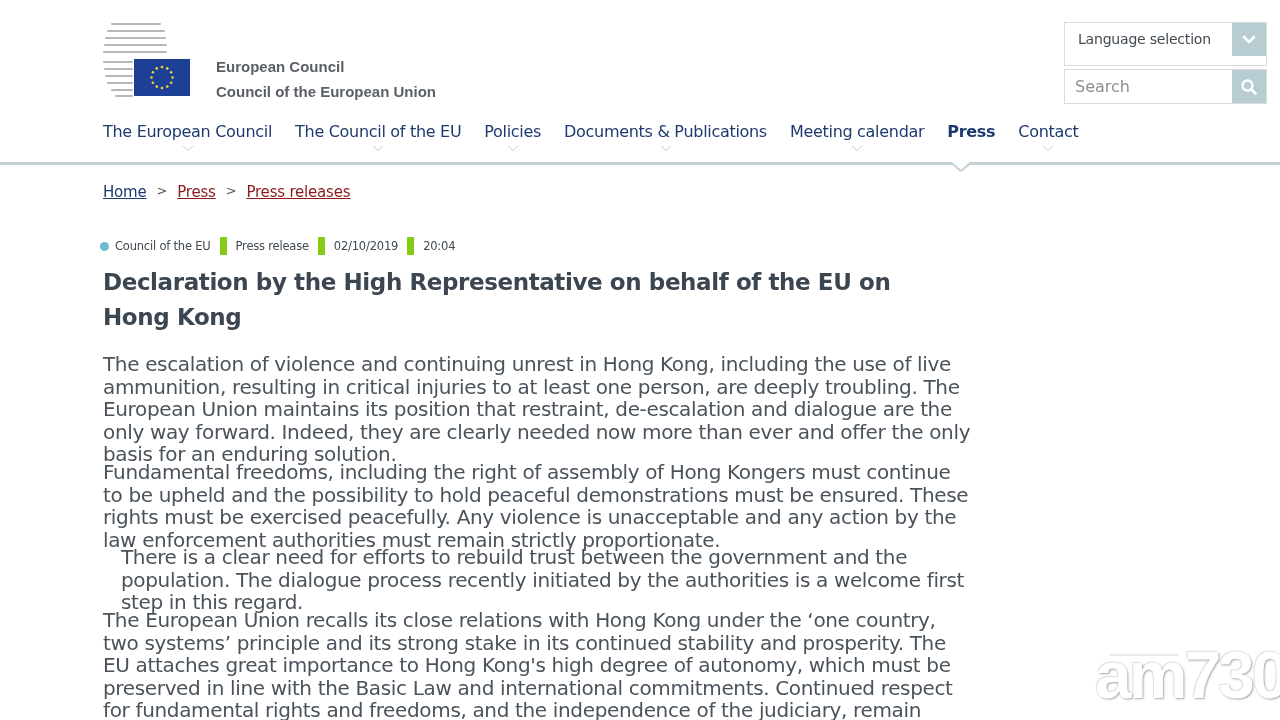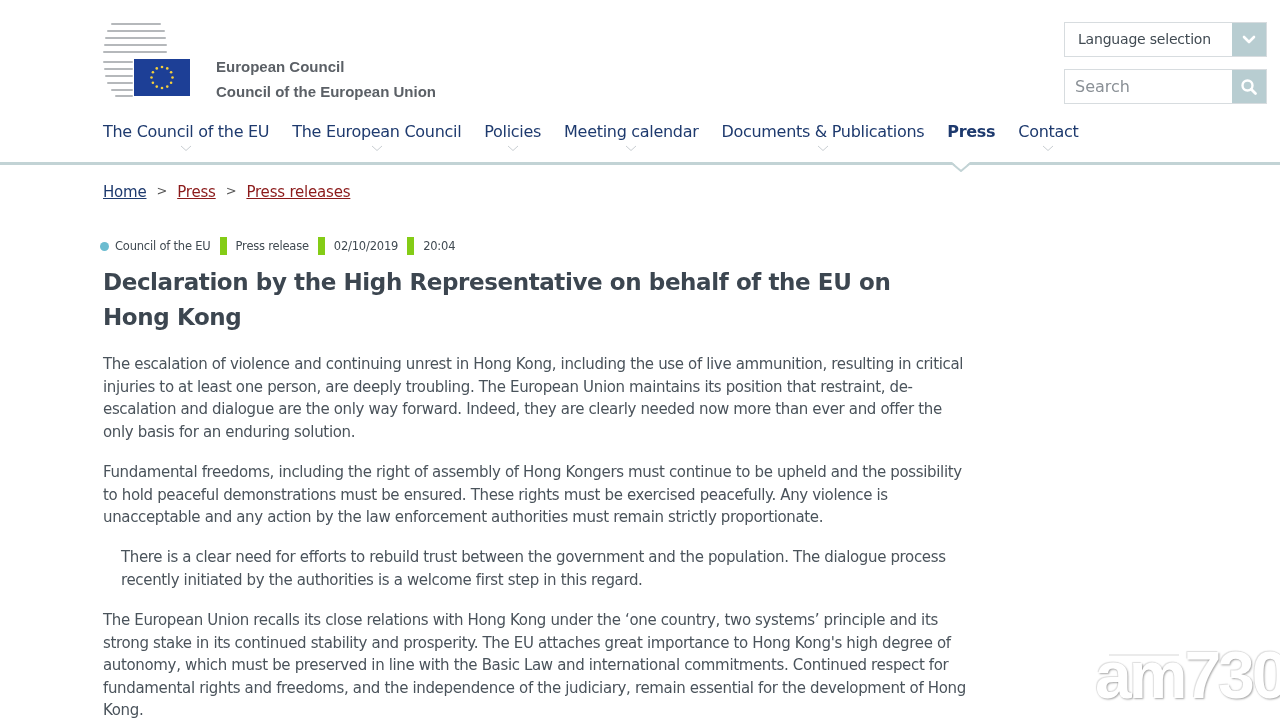--- a/index.html
+++ b/index.html
@@ -7,21 +7,21 @@
     body { font-family: "DejaVu Sans", sans-serif; color: #404a52; position: relative; }
 
     
     .header { position: absolute; left: 0; top: 0; width: 1280px; height: 166px; }
     .logo { position: absolute; left: 103px; top: 21px; width: 90px; height: 76px; }
     .logo .stripe { position: absolute; height: 2px; background: #b5b8bb; border-radius: 1px; }
     .logo .flag { position: absolute; left: 31px; top: 38px; width: 56px; height: 37px; background: #1d3f96; }
     .logo .flag svg { position: absolute; left: 0; top: 0; }
     .org-name { position: absolute; left: 216px; top: 54px; font-family: "Liberation Sans", sans-serif; font-weight: bold; font-size: 15px; color: #5b6066; line-height: 25px; }
 
-    .lang-select { position: absolute; left: 1064px; top: 22px; width: 203px; height: 35px; border: 1px solid #d7dcdf; background: #fff; display: flex; }
+    .lang-select { position: absolute; left: 1064px; top: 22px; width: 203px; height: 44px; border: 1px solid #d7dcdf; background: #fff; display: flex; }
     .lang-select .label { flex: 1; font-size: 14px; color: #404a52; padding-left: 13px; line-height: 33px; font-family: "DejaVu Sans", sans-serif; letter-spacing: -0.2px; }
     .lang-select .btn { width: 34px; height: 33px; background: #b8cdd1; display: flex; align-items: center; justify-content: center; }
     .search-box { position: absolute; left: 1064px; top: 69px; width: 203px; height: 35px; border: 1px solid #d7dcdf; background: #fff; display: flex; }
     .search-box input { flex: 1; border: none; outline: none; font-size: 16px; padding-left: 10px; color: #1d4ed8; font-family: "DejaVu Sans", sans-serif; background: transparent; width: 100px; }
     .search-box input::placeholder { color: #8a9096; }
     .search-box .btn { width: 34px; height: 33px; background: #b8cdd1; display: flex; align-items: center; justify-content: center; }
 
     .nav { position: absolute; left: 103px; top: 122px; display: flex; height: 40px; }
     .nav-item { position: relative; font-size: 16px; color: #1e3a6e; margin-right: 23px; white-space: nowrap; letter-spacing: -0.3px; cursor: pointer; }
     .nav-item.active { font-weight: bold; color: #1e3a6e; }
@@ -39,21 +39,21 @@
     
     .meta { position: absolute; left: 100px; top: 236px; display: flex; align-items: center; font-size: 11.5px; color: #404a52; height: 20px; letter-spacing: -0.2px; }
     .meta .dot { width: 9px; height: 9px; border-radius: 50%; background: #6bbcd0; margin-right: 6px; }
     .meta .part { padding: 0 9px; border-left: 7px solid #84cc16; line-height: 18px; }
     .meta .part.first { border-left: none; padding-left: 0; }
 
     
     .title { position: absolute; left: 103px; top: 265px; width: 860px; font-size: 23px; font-weight: bold; color: #3c4650; line-height: 35px; letter-spacing: -0.4px; }
 
     
-    .body-text { position: absolute; left: 103px; width: 870px; font-size: 15px; line-height: 22.5px; color: #4a535b; letter-spacing: -0.35px; }
+    .body-text { position: absolute; left: 103px; width: 870px; font-size: 20px; line-height: 22.5px; color: #4a535b; letter-spacing: -0.35px; }
     .p1 { top: 353px; }
     .p2 { top: 461px; }
     .p3 { top: 546px; margin-left: 18px; }
     .p4 { top: 609px; }
 
     
     .watermark { position: absolute; left: 1095px; top: 640px; width: 170px; height: 70px; }
     .watermark .mark { font-family: "Liberation Sans", sans-serif; font-weight: bold; font-size: 66px; color: #ffffff; line-height: 70px; letter-spacing: -3px; text-shadow: 1px 1px 2px rgba(0,0,0,0.35), -1px -1px 1px rgba(0,0,0,0.12); }
     .watermark .tagline { position: absolute; left: 14px; top: 14px; width: 70px; height: 2px; background: rgba(0,0,0,0.08); }
   </style>
@@ -111,45 +111,45 @@
     <span class="btn">
       <svg width="18" height="18" viewBox="0 0 18 18">
           <circle cx="7.5" cy="7.5" r="5" stroke="#fff" stroke-width="2.4" fill="none"></circle>
           <path d="M11.2 11.2 L15.5 15.5" stroke="#fff" stroke-width="2.8" stroke-linecap="round"></path>
         </svg>
     </span>
   </div>
 
   <nav class="nav">
     <div class="nav-item">
-      <span>The Council of the EU</span>
+      <span>The European Council</span>
       <svg class="chev" viewBox="0 0 12 7">
           <path d="M1 1 L6 5.5 L11 1" stroke="#c9ced2" stroke-width="1" fill="none"></path>
         </svg>
     </div>
     <div class="nav-item">
-      <span>The European Council</span>
+      <span>The Council of the EU</span>
       <svg class="chev" viewBox="0 0 12 7">
           <path d="M1 1 L6 5.5 L11 1" stroke="#c9ced2" stroke-width="1" fill="none"></path>
         </svg>
     </div>
     <div class="nav-item">
       <span>Policies</span>
       <svg class="chev" viewBox="0 0 12 7">
           <path d="M1 1 L6 5.5 L11 1" stroke="#c9ced2" stroke-width="1" fill="none"></path>
         </svg>
     </div>
     <div class="nav-item">
-      <span>Meeting calendar</span>
+      <span>Documents &amp; Publications</span>
       <svg class="chev" viewBox="0 0 12 7">
           <path d="M1 1 L6 5.5 L11 1" stroke="#c9ced2" stroke-width="1" fill="none"></path>
         </svg>
     </div>
     <div class="nav-item">
-      <span>Documents &amp; Publications</span>
+      <span>Meeting calendar</span>
       <svg class="chev" viewBox="0 0 12 7">
           <path d="M1 1 L6 5.5 L11 1" stroke="#c9ced2" stroke-width="1" fill="none"></path>
         </svg>
     </div>
     <div class="nav-item active">
       <span>Press</span>
     </div>
     <div class="nav-item">
       <span>Contact</span>
       <svg class="chev" viewBox="0 0 12 7">

